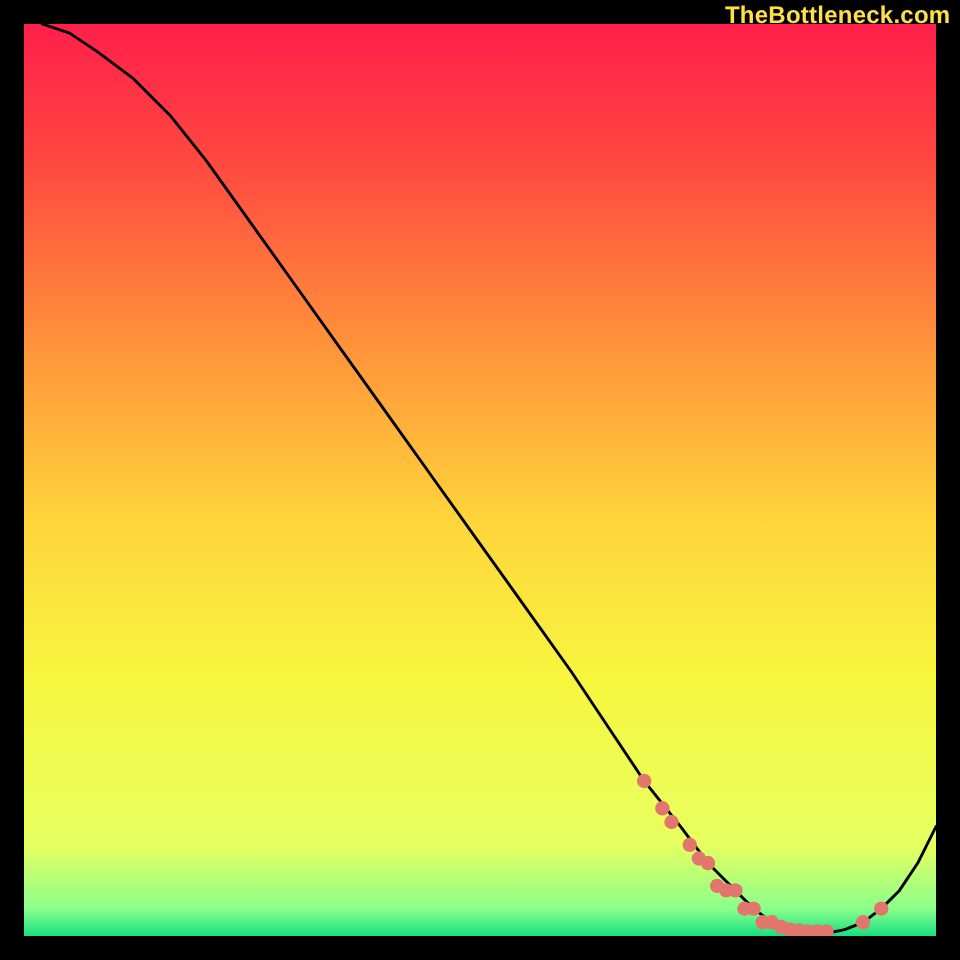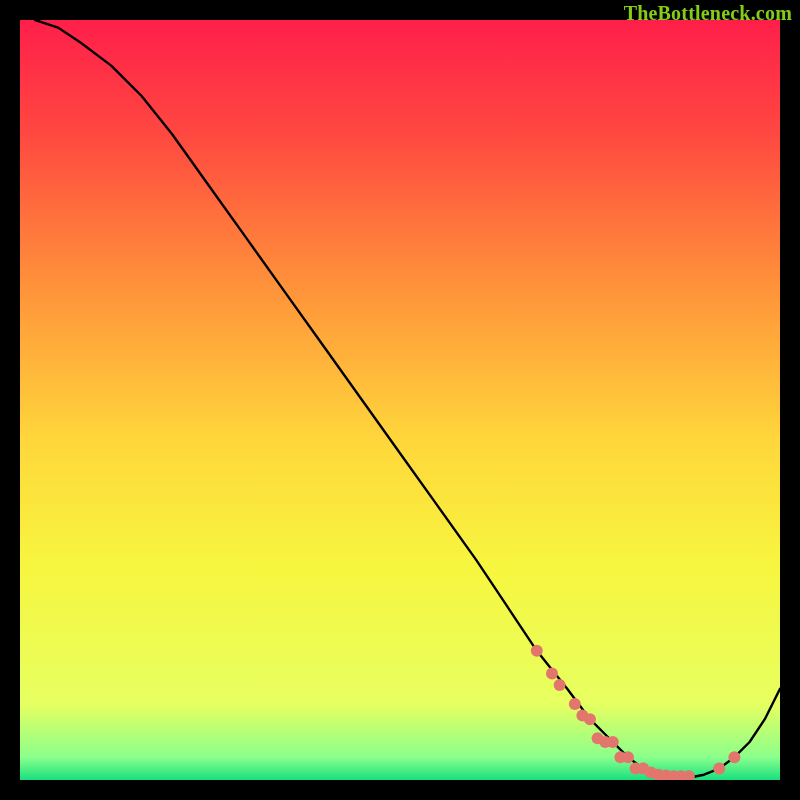--- a/index.html
+++ b/index.html
@@ -13,24 +13,24 @@
   .wrap {
     position: relative;
     width: 800px;
     height: 800px;
     background: #000;
   }
   .brand {
     position: absolute;
     top: 2px;
     right: 8px;
-    font-family: Liberation Serif, serif;
+    font-family: Liberation Sans, sans-serif;
     font-size: 20px;
     font-weight: 600;
-    color: #84cc16;
+    color: #fde047;
     letter-spacing: 0.2px;
     user-select: none;
   }
   .plot {
     position: absolute;
     left: 20px;
     top: 20px;
     width: 760px;
     height: 760px;
   }

